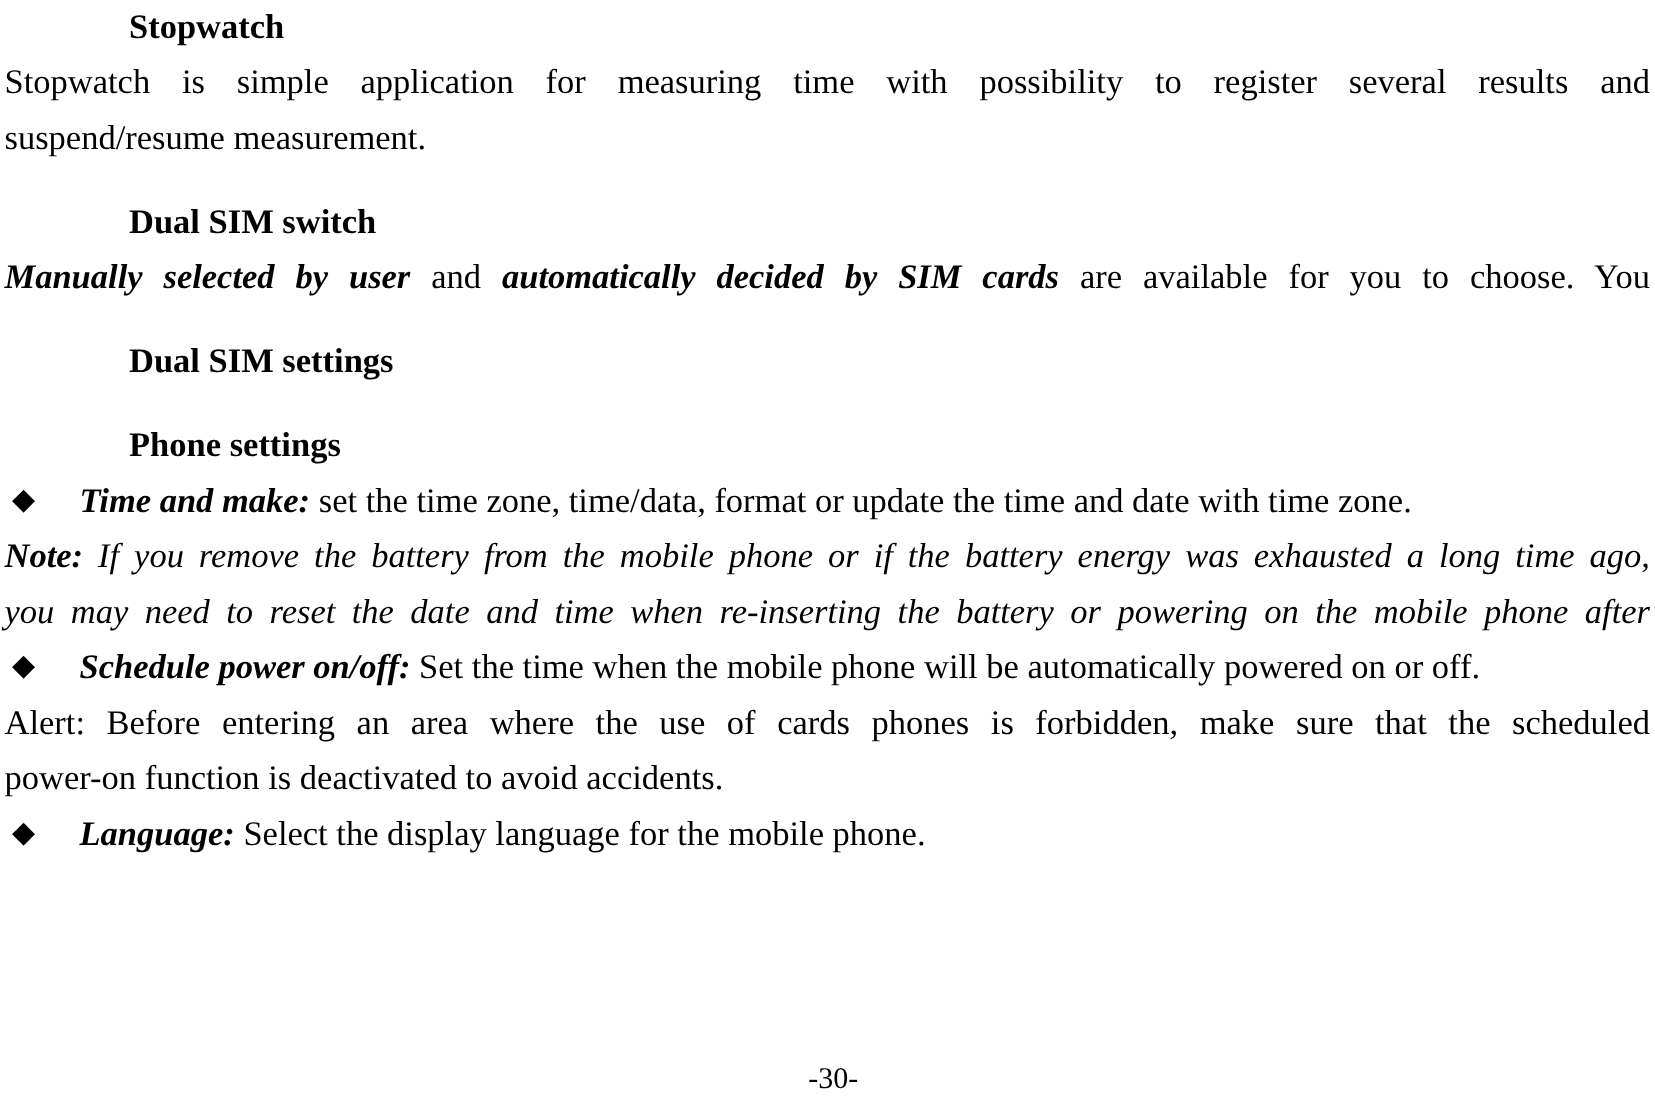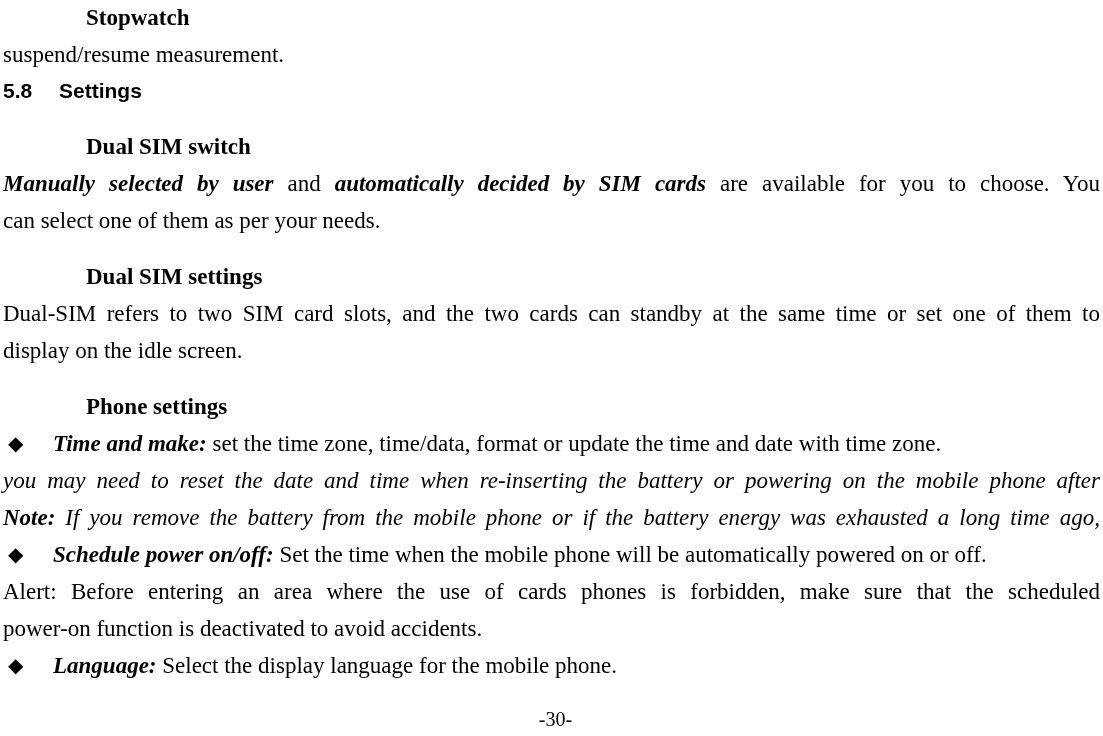--- a/index.html
+++ b/index.html
@@ -110,53 +110,45 @@
   .spacer-2 { height: 2px; }
 </style>
 </head>
 <body>
 
 <div class="page">
 
   <div class="subhead">Stopwatch</div>
 
   <div class="para">
+    <span class="jline">Stopwatch is simple application for measuring time with possibility to register several results and</span>
     <span class="jline natural">suspend/resume measurement.</span>
   </div>
 
-  <div class="section-heading">
-    <span class="sec-num">5.8</span>
-    <span>Settings</span>
-  </div>
 
   <div class="spacer-2"></div>
 
   <div class="subhead" style="margin-top:18px;">Dual SIM switch</div>
 
   <div class="para">
     <span class="jline"><b class="bd">Manually selected by user</b><span> and </span><b class="bd">automatically decided by SIM cards</b><span> are available for you to choose. You</span></span>
-    <span class="jline natural">can select one of them as per your needs.</span>
   </div>
 
   <div class="subhead" style="margin-top:20px;">Dual SIM settings</div>
 
-  <div class="para">
-    <span class="jline">Dual-SIM refers to two SIM card slots, and the two cards can standby at the same time or set one of them to</span>
-    <span class="jline natural">display on the idle screen.</span>
-  </div>
 
   <div class="subhead" style="margin-top:20px;">Phone settings</div>
 
   <div class="bullet-item">
     <span class="bullet-glyph">◆</span><b class="bd">Time and make:</b><span> set the time zone, time/data, format or update the time and date with time zone.</span>
   </div>
 
   <div class="note-para">
+    <span class="jline"><span class="bi">Note:</span><span> If you remove the battery from the mobile phone or if the battery energy was exhausted a long time ago,</span></span>
     <span class="jline">you may need to reset the date and time when re-inserting the battery or powering on the mobile phone after</span>
-    <span class="jline"><span class="bi">Note:</span><span> If you remove the battery from the mobile phone or if the battery energy was exhausted a long time ago,</span></span>
   </div>
 
   <div class="bullet-item">
     <span class="bullet-glyph">◆</span><b class="bd">Schedule power on/off:</b><span> Set the time when the mobile phone will be automatically powered on or off.</span>
   </div>
 
   <div class="para">
     <span class="jline">Alert: Before entering an area where the use of cards phones is forbidden, make sure that the scheduled</span>
     <span class="jline natural">power-on function is deactivated to avoid accidents.</span>
   </div>

